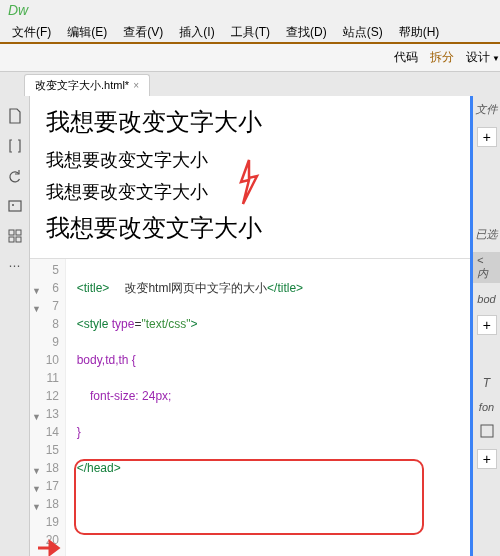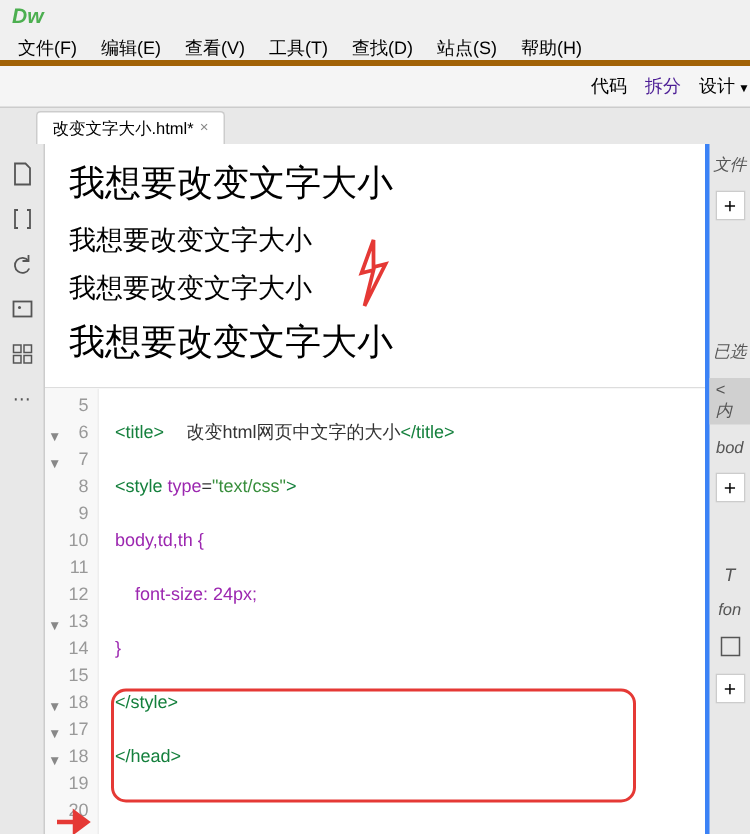--- a/index.html
+++ b/index.html
@@ -1,23 +1,23 @@
 <!DOCTYPE html>
 <html><head>
 <meta charset="utf-8">
 <style>
 * { margin: 0; padding: 0; box-sizing: border-box; font-family: "Microsoft YaHei", Arial, sans-serif; }
 body { background: #e8e8e8; width: 500px; height: 556px; overflow: hidden; font-size: 12px; }
 .logo-bar { height: 20px; background: #f0f0f0; padding: 2px 8px; display: flex; align-items: center; }
-.logo { color: #4caf50; font-weight: bold; font-size: 14px; font-style: italic; }
-.menu-bar { height: 24px; background: #f0f0f0; display: flex; border-bottom: 4px solid #a16207; padding: 0 4px; }
+.logo { color: #4caf50; font-weight: normal; font-size: 14px; font-style: italic; }
+.menu-bar { height: 24px; background: #f0f0f0; display: flex; border-bottom: 2px solid #a16207; padding: 0 4px; }
 .menu-item { padding: 4px 8px; font-size: 12px; cursor: pointer; }
 .view-bar { height: 28px; background: #f5f5f5; display: flex; align-items: center; justify-content: flex-end; gap: 12px; padding: 0 0; border-bottom: 1px solid #ccc; }
 .view-btn { font-size: 12px; cursor: pointer; }
-.view-btn.active { color: #4c1d95; }
+.view-btn.active { color: #a16207; }
 .tab-bar { height: 24px; background: #e8e8e8; display: flex; align-items: flex-end; padding: 0 24px; }
 .tab { background: #fff; border: 1px solid #ccc; border-bottom: none; padding: 3px 10px; font-size: 11px; display: flex; align-items: center; gap: 4px; border-radius: 3px 3px 0 0; }
 .tab-close { color: #888; cursor: pointer; font-size: 10px; }
 .main-area { display: flex; height: 460px; }
 .left-toolbar { width: 30px; background: #e8e8e8; border-right: 1px solid #ccc; display: flex; flex-direction: column; align-items: center; gap: 14px; padding-top: 12px; }
 .tool-icon { width: 16px; height: 16px; color: #555; cursor: pointer; display: flex; align-items: center; justify-content: center; }
 .content { flex: 1; display: flex; flex-direction: column; background: #fff; }
 .preview { background: #fff; padding: 10px 16px; border-bottom: 1px solid #ddd; position: relative; }
 .preview-line1 { font-size: 24px; font-family: SimSun, serif; margin-bottom: 10px; }
 .preview-line2 { font-size: 18px; font-family: SimSun, serif; margin-bottom: 8px; }
@@ -45,20 +45,21 @@
 <body>
 
 <div class="logo-bar">
   <span class="logo">Dw</span>
 </div>
 
 <div class="menu-bar">
   <div class="menu-item">文件(F)</div>
   <div class="menu-item">编辑(E)</div>
   <div class="menu-item">查看(V)</div>
+  <div class="menu-item">插入(I)</div>
   <div class="menu-item">工具(T)</div>
   <div class="menu-item">查找(D)</div>
   <div class="menu-item">站点(S)</div>
   <div class="menu-item">帮助(H)</div>
 </div>
 
 <div class="view-bar">
   <span class="view-btn">代码</span>
   <span class="view-btn active">拆分</span>
   <span class="view-btn"><span>设计</span><span class="dropdown-arrow">▼</span></span>
@@ -135,21 +136,20 @@
         <div class="gutter-line"><span class="fold">▼</span><span>18</span></div>
         <div class="gutter-line">19</div>
         <div class="gutter-line">20</div>
       </div>
       <div class="code">
 <div class="code-line">  <span class="tag">&lt;title&gt;</span><span class="txt">改变html网页中文字的大小</span><span class="tag">&lt;/title&gt;</span></div>
 <div class="code-line">  <span class="tag">&lt;style </span><span class="attr">type</span><span>=</span><span class="str">"text/css"</span><span class="tag">&gt;</span></div>
 <div class="code-line">  <span class="attr">body,td,th {</span></div>
 <div class="code-line">      <span class="attr">font-size: 24px;</span></div>
 <div class="code-line">  <span class="attr">}</span></div>
-<div class="code-line">  <span class="tag">&lt;/style&gt;</span></div>
 <div class="code-line">  <span class="tag">&lt;/head&gt;</span></div>
 <div class="code-line"></div>
 
 
 
 
 
 
 
 

